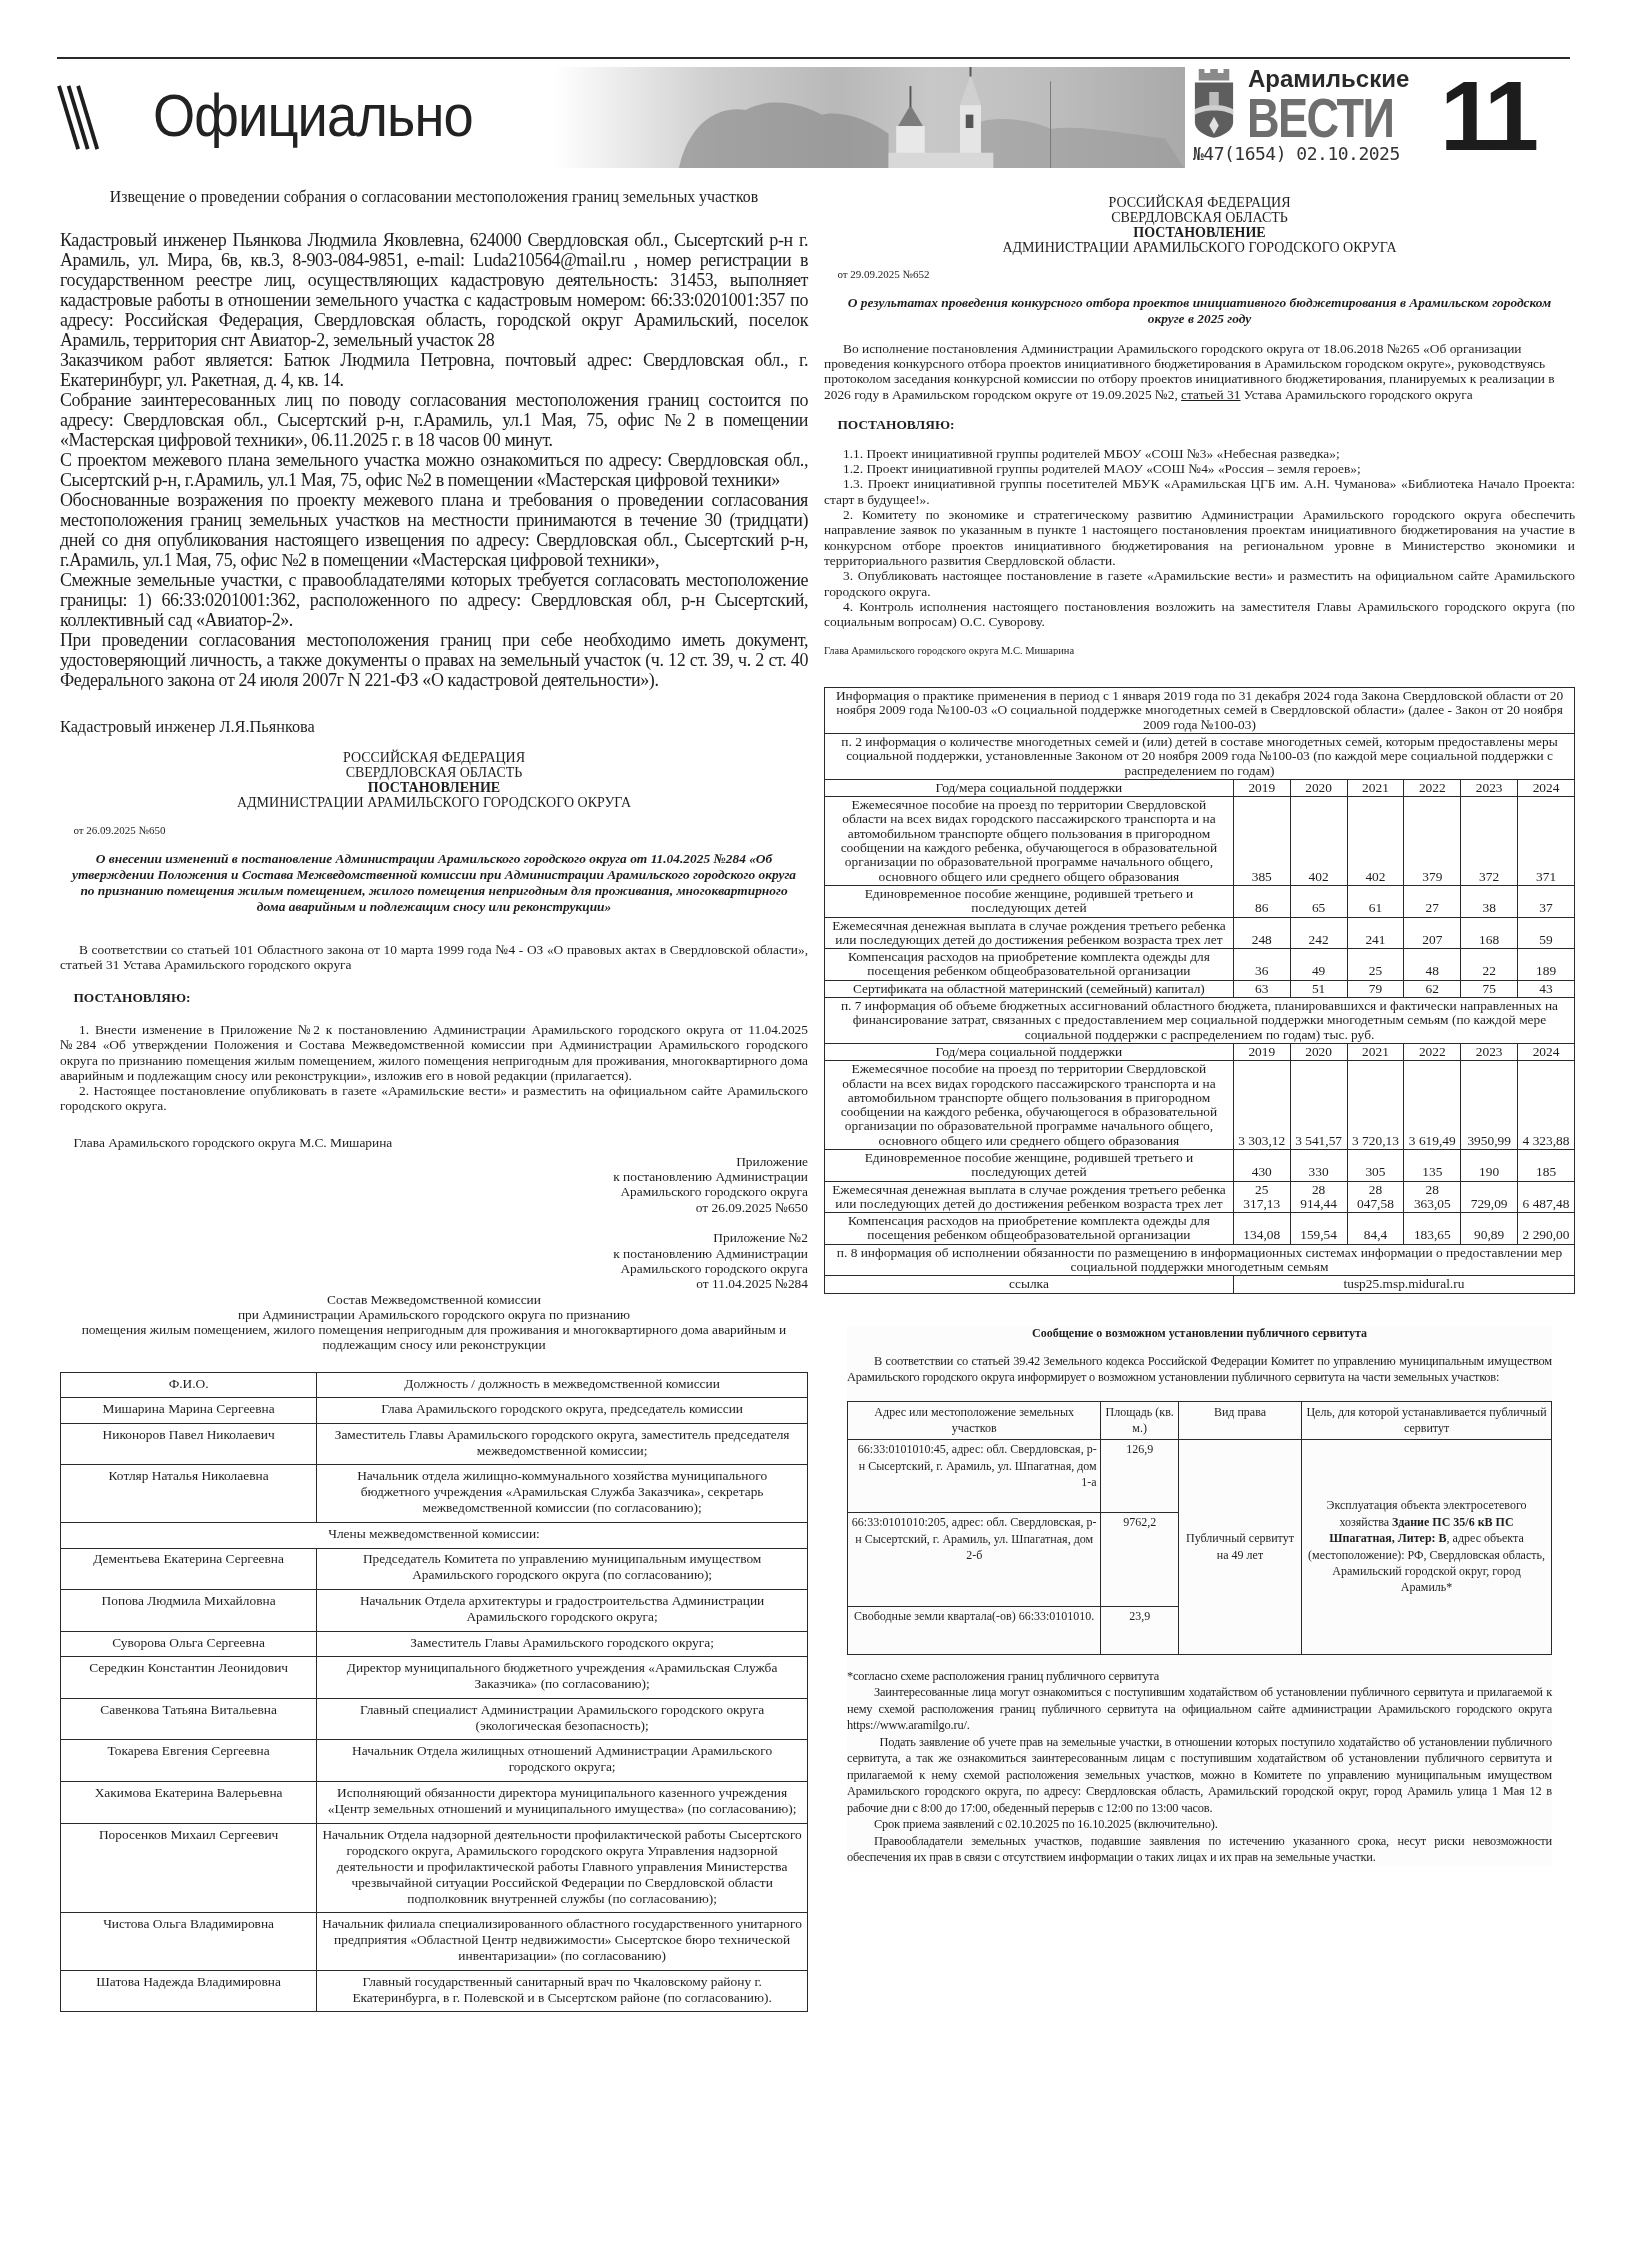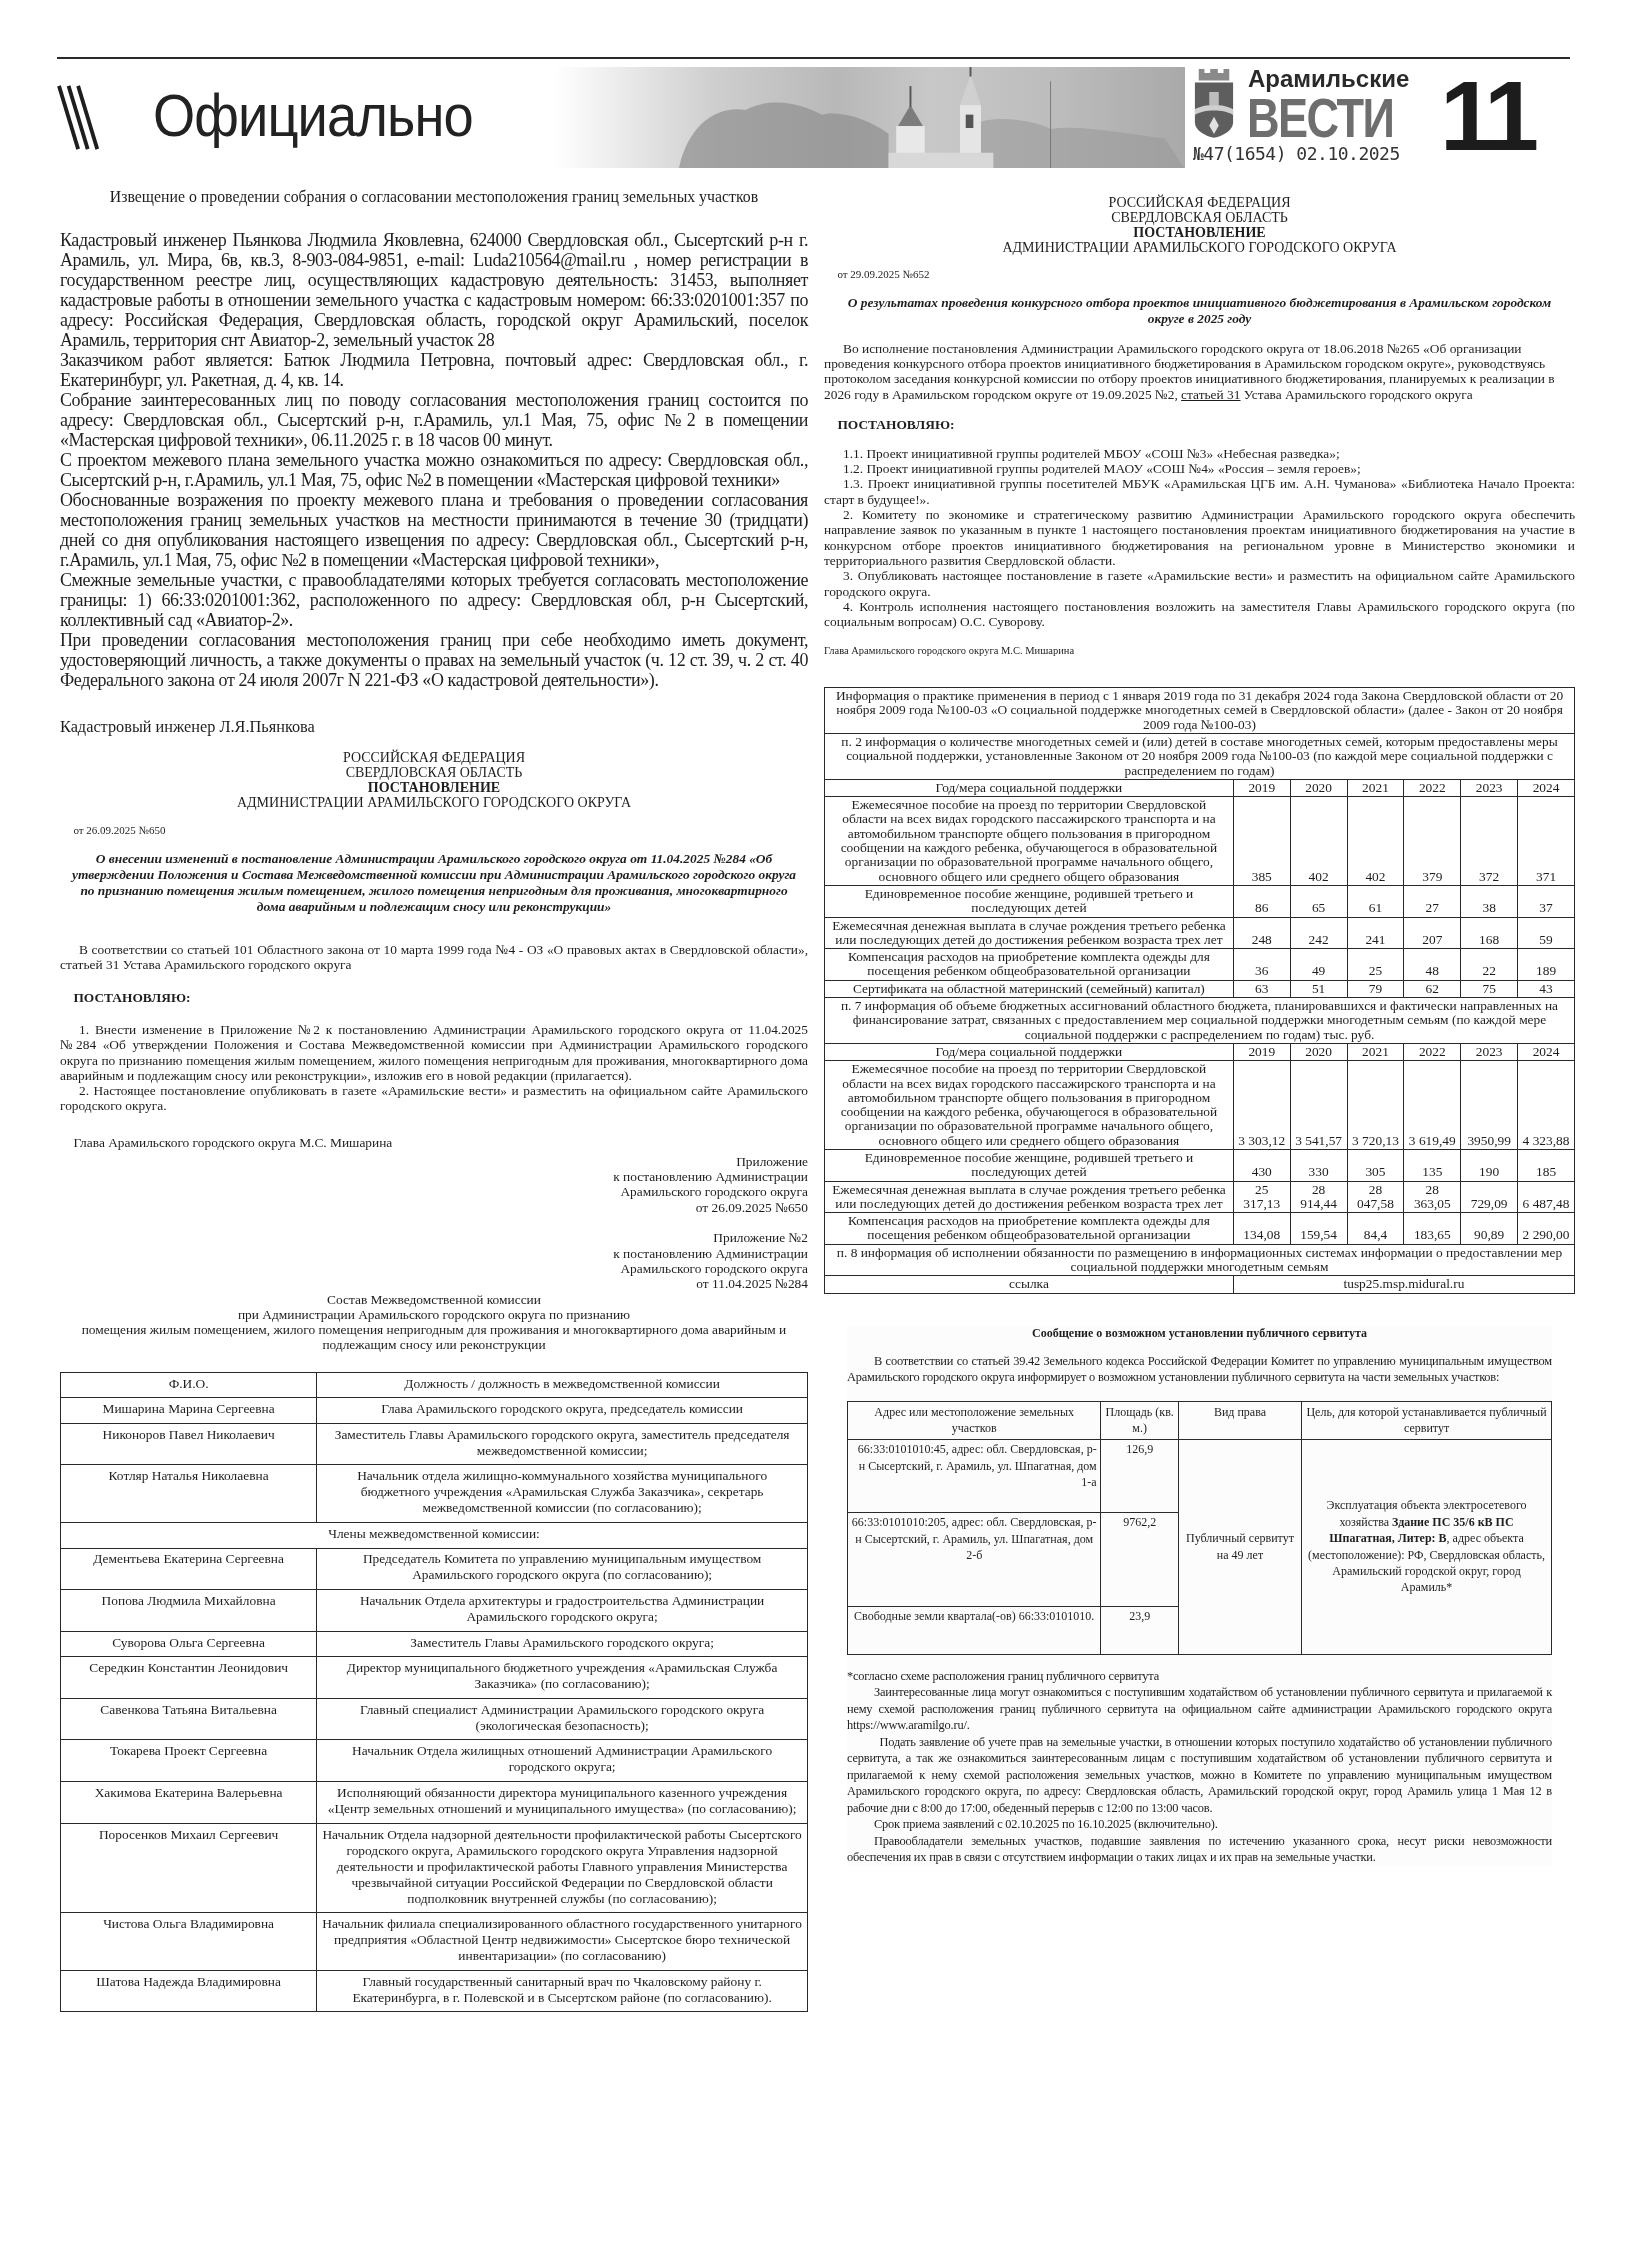--- a/index.html
+++ b/index.html
@@ -188,21 +188,21 @@
           </tr>
       <tr>
             <td class="name">Середкин Константин Леонидович</td>
             <td>Директор муниципального бюджетного учреждения «Арамильская Служба Заказчика» (по согласованию);</td>
           </tr>
       <tr>
             <td class="name">Савенкова Татьяна Витальевна</td>
             <td>Главный специалист Администрации Арамильского городского округа (экологическая безопасность);</td>
           </tr>
       <tr>
-            <td class="name">Токарева Проект Сергеевна</td>
+            <td class="name">Токарева Евгения Сергеевна</td>
             <td>Начальник Отдела жилищных отношений Администрации Арамильского городского округа;</td>
           </tr>
       <tr>
             <td class="name">Хакимова Екатерина Валерьевна</td>
             <td>Исполняющий обязанности директора муниципального казенного учреждения «Центр земельных отношений и муниципального имущества» (по согласованию);</td>
           </tr>
       <tr>
             <td class="name">Поросенков Михаил Сергеевич</td>
             <td>Начальник Отдела надзорной деятельности профилактической работы Сысертского городского округа, Арамильского городского округа Управления надзорной деятельности и профилактической работы Главного управления Министерства чрезвычайной ситуации Российской Федерации по Свердловской области подполковник внутренней службы (по согласованию);</td>
           </tr>

